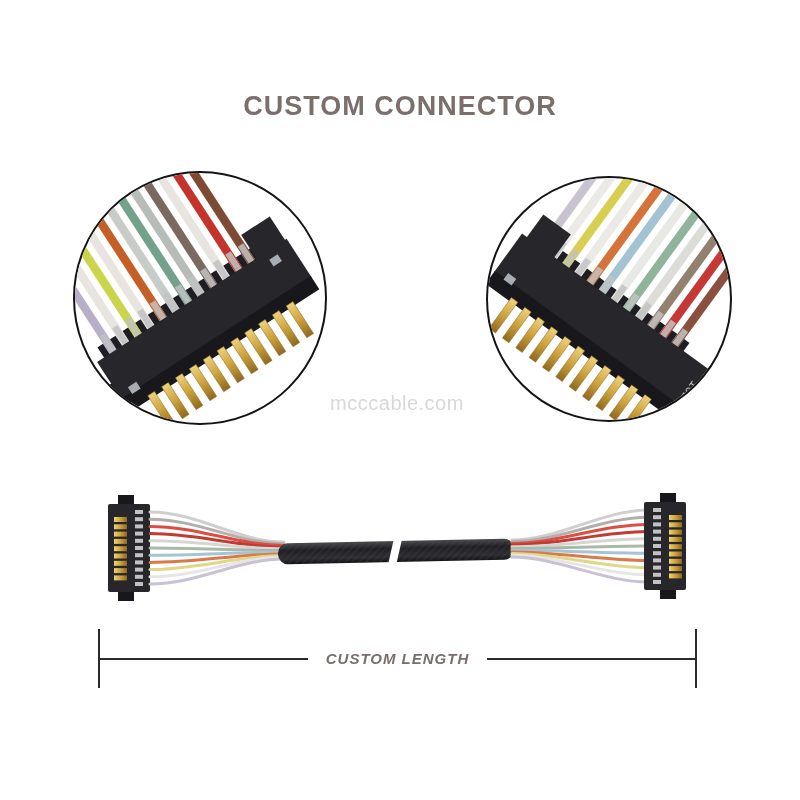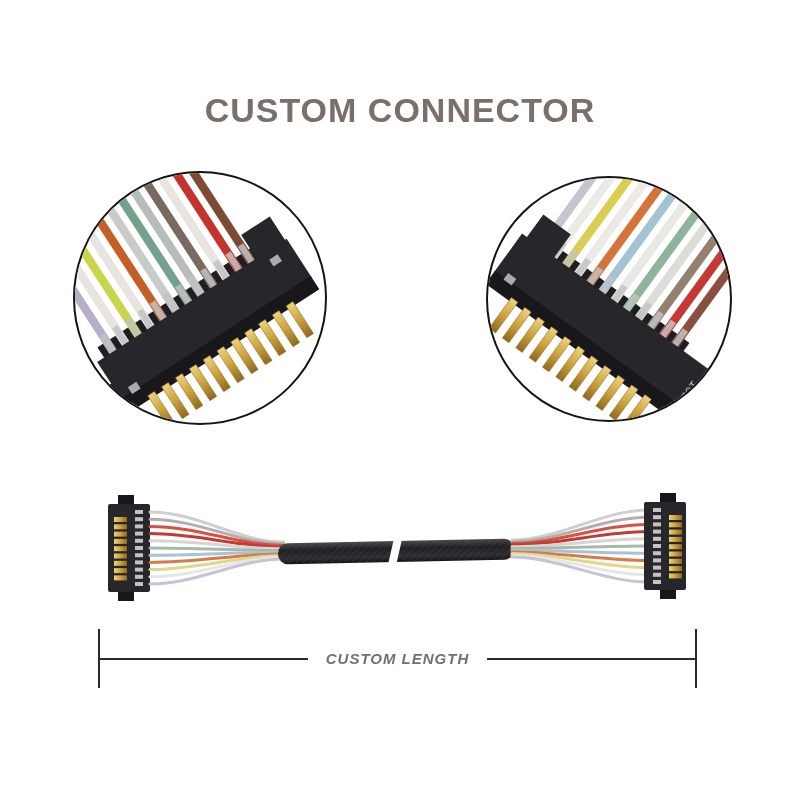--- a/index.html
+++ b/index.html
@@ -1,19 +1,19 @@
 <!DOCTYPE html>
 <html style="--title-text: #7b6f6b; --watermark-text: #d8d8d8; --measure-line: #2b2b2b; --measure-label: #7a6e6a; --circle-border: #141414; --connector-body: #26262b; --connector-rail: #18181c; --tooth-dark: #1e1e22; --pin-gold: #d2a743; --pin-gold-dark: #8f6a1f; --crimp-silver: #c2c2c2; --sleeve: #232327; --screw-silver: #a7adb3;"><head>
 <meta charset="utf-8">
 <style>
   html,body{margin:0;padding:0;background:#fff;}
   .page{position:relative;width:800px;height:800px;background:#fff;overflow:hidden;
         font-family:"Liberation Sans", sans-serif;}
   .title{position:absolute;left:0;top:91px;width:800px;text-align:center;
-         font-size:34px;font-weight:600;letter-spacing:1px;color:var(--title-text,#7b6f6b);}
+         font-size:27px;font-weight:600;letter-spacing:1px;color:var(--title-text,#7b6f6b);}
   .circle{position:absolute;border-radius:50%;border:2px solid var(--circle-border,#141414);
           overflow:hidden;background:#fff;box-sizing:border-box;}
   .circle.left{left:73px;top:171px;width:254px;height:254px;}
   .circle.right{left:486px;top:176px;width:246px;height:246px;}
   .circle svg{position:absolute;left:-2px;top:-2px;}
   .watermark{position:absolute;left:0;top:392px;width:794px;text-align:center;
              font-size:20px;letter-spacing:.5px;color:var(--watermark-text,#d8d8d8);}
   .cable-wrap{position:absolute;left:88px;top:478px;width:620px;height:130px;}
   .measure{position:absolute;left:98px;top:629px;width:599px;height:59px;
            display:flex;align-items:center;font-style:italic;}
@@ -162,20 +162,21 @@
             <rect x="158.5" y="168" width="8" height="38" fill="url(#goldV)" stroke="#8f6a1f" stroke-width="0.5"></rect>
             <rect x="175" y="168" width="8" height="38" fill="url(#goldV)" stroke="#8f6a1f" stroke-width="0.5"></rect>
             <rect x="191.5" y="168" width="8" height="38" fill="url(#goldV)" stroke="#8f6a1f" stroke-width="0.5"></rect>
             <rect x="208" y="168" width="8" height="38" fill="url(#goldV)" stroke="#8f6a1f" stroke-width="0.5"></rect>
           </g>
         <text x="238" y="128" font-size="13" fill="#b9b9c2" transform="rotate(90 238 128)">10B</text>
       </g>
     </svg>
   </div>
 
+  <div class="watermark">mcccable.com</div>
 
   <div class="cable-wrap">
     <svg width="620" height="130" viewBox="0 0 620 130">
       <defs>
         <linearGradient id="goldH" x1="0" y1="0" x2="1" y2="0">
           <stop offset="0" stop-color="#ecd27c"></stop>
             <stop offset="0.5" stop-color="#cda23c"></stop>
             <stop offset="1" stop-color="#8f6a1f"></stop>
         </linearGradient>
         <linearGradient id="sleeveGrad" x1="0" y1="0" x2="0" y2="1">

